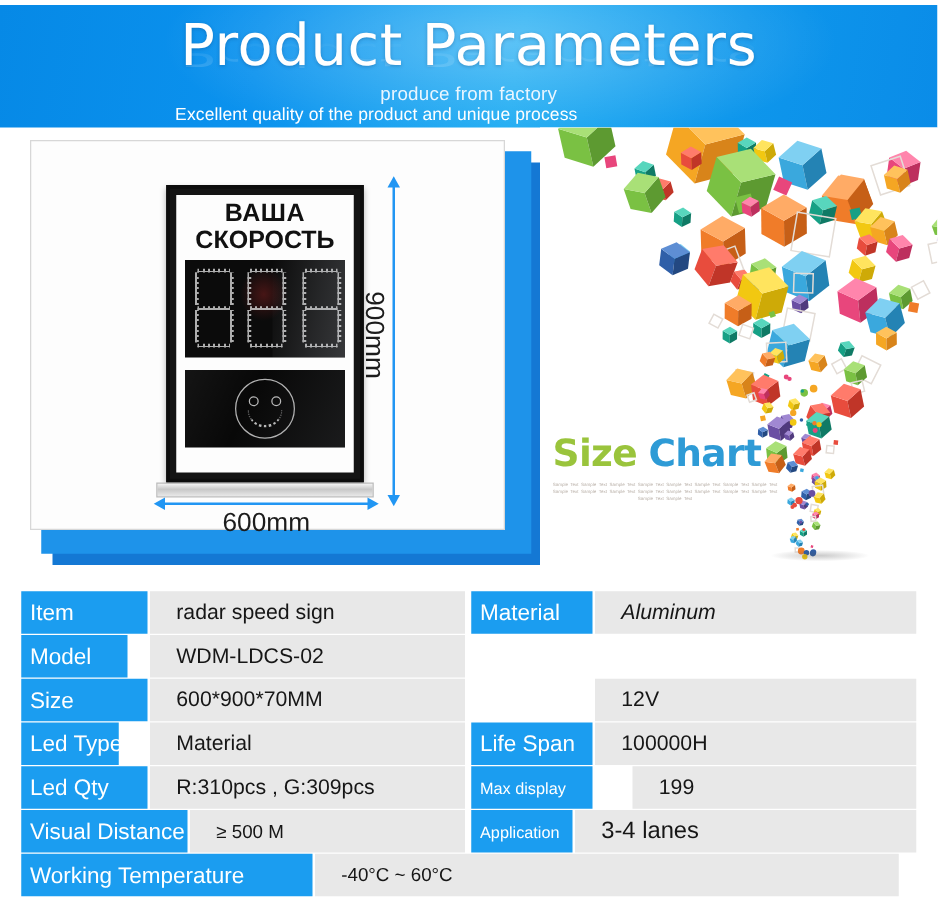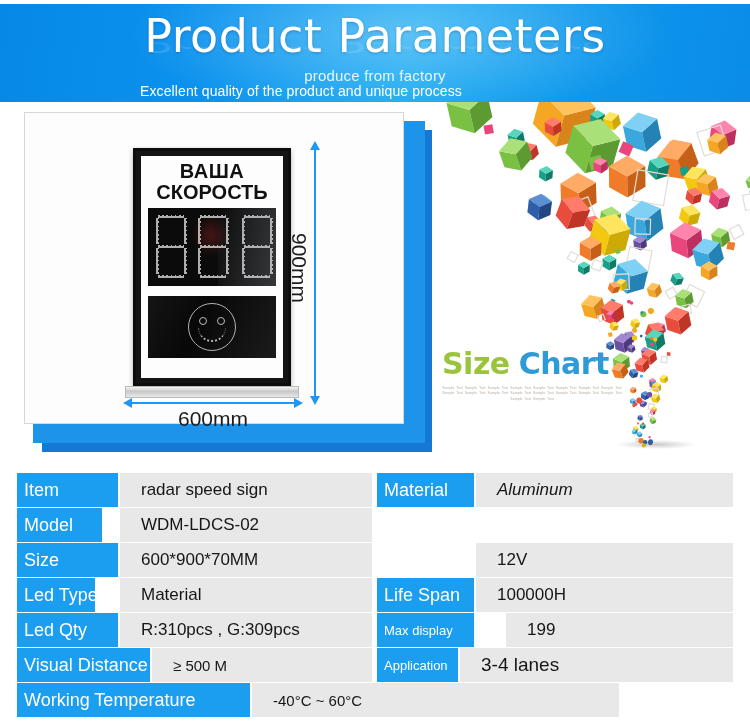--- a/index.html
+++ b/index.html
@@ -167,21 +167,21 @@
     position:absolute;left:185px;top:338px;width:78px;height:9px;border-radius:50%;
     background:radial-gradient(ellipse at center,rgba(80,80,80,.30) 0%,rgba(120,120,120,0) 72%);
   }
 
   
   .spec{position:absolute;left:17px;top:473px;width:716px;}
   .srow{position:relative;height:34px;margin-bottom:1px;}
   .half{position:absolute;top:0;height:34px;}
   .half.left{left:0;width:355px;}
   .half.right{left:360px;width:356px;}
-  .half.full{left:0;width:602px;}
+  .half.full{left:0;width:702px;}
   .lbl{
     position:absolute;left:0;top:0;height:34px;background:#1b9df0;color:#fff;
     display:flex;align-items:center;padding-left:7px;box-sizing:border-box;
     font-size:18px;white-space:nowrap;
   }
   .lbl.small{font-size:13px;}
   .val{
     position:absolute;top:0;height:34px;right:0;background:#e8e8e8;color:#161616;
     display:flex;align-items:center;padding-left:21px;box-sizing:border-box;
     font-size:17px;white-space:nowrap;

